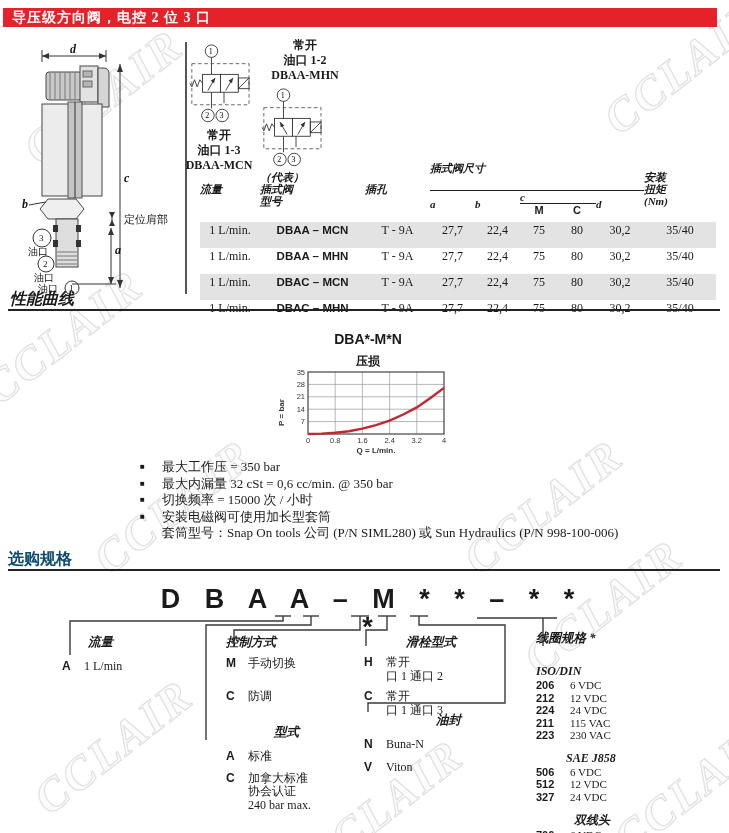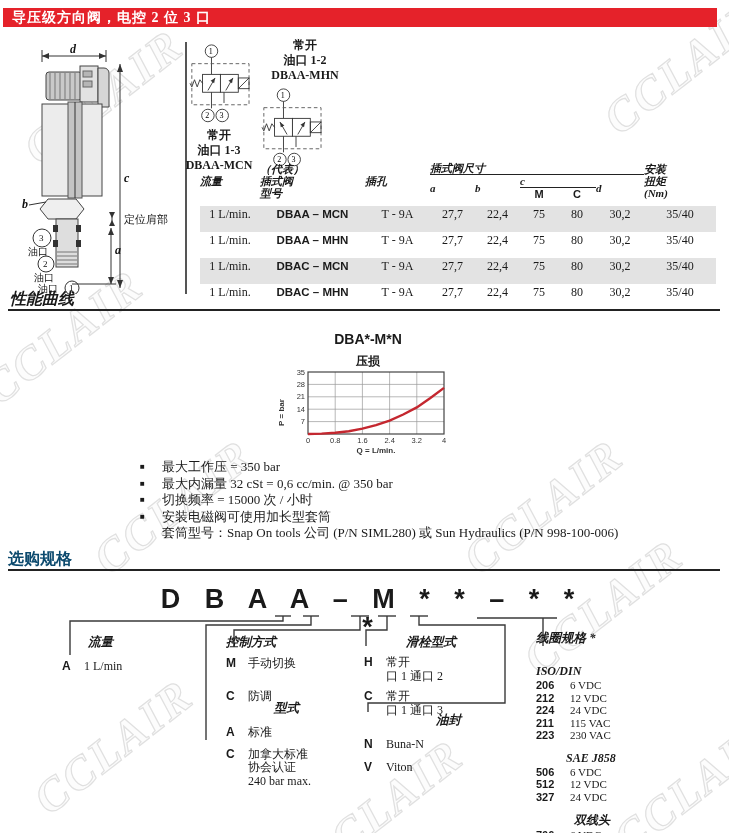--- a/index.html
+++ b/index.html
@@ -215,21 +215,21 @@
     <text x="35" y="83" style="font:9px 'Liberation Serif',serif">3</text>
   </svg>
 
   <div class="abs" style="left:200px;top:162px;width:516px;z-index:2">
     <div class="tbl-grid" style="align-items:center">
       <div style="grid-column:1;grid-row:1/4" class="hdr">流量</div>
       <div style="grid-column:2;grid-row:1/4" class="hdr ml">（代表）
 插式阀
 型号</div>
       <div style="grid-column:3;grid-row:1/4" class="hdr">插孔</div>
-      <div style="grid-column:4/9;grid-row:1;border-bottom:1.3px solid #222;padding-bottom:0" class="hdr">插式阀尺寸</div>
+      <div style="grid-column:4/9;grid-row:1;border-bottom:1.3px solid #222;padding-bottom:16px" class="hdr">插式阀尺寸</div>
       <div style="grid-column:9;grid-row:1/4" class="hdr ml">安装
 扭矩
 (Nm)</div>
       <div style="grid-column:4;grid-row:2/4" class="hdr">a</div>
       <div style="grid-column:5;grid-row:2/4" class="hdr">b</div>
       <div style="grid-column:6/8;grid-row:2;border-bottom:1.3px solid #222" class="hdr">c</div>
       <div style="grid-column:6;grid-row:3" class="hdr-sans">M</div>
       <div style="grid-column:7;grid-row:3" class="hdr-sans">C</div>
       <div style="grid-column:8;grid-row:2/4" class="hdr">d</div>
     </div>
@@ -381,21 +381,21 @@
       <span class="ml">常开
 口 1 通口 2</span>
     </div>
     <div class="opt" style="margin-top:7px">
       <span class="code">C</span>
       <span class="ml">常开
 口 1 通口 3</span>
     </div>
   </div>
 
-  <div class="abs grp" style="left:226px;top:700px;width:150px">
+  <div class="abs grp" style="left:226px;top:724px;width:150px">
     <div class="grp-title" style="margin-left:48px">型式</div>
     <div class="opt" style="margin-top:9px">
       <span class="code">A</span>
       <span>标准</span>
     </div>
     <div class="opt" style="margin-top:8px">
       <span class="code">C</span>
       <span class="ml">加拿大标准
 协会认证
 240 bar max.</span>

